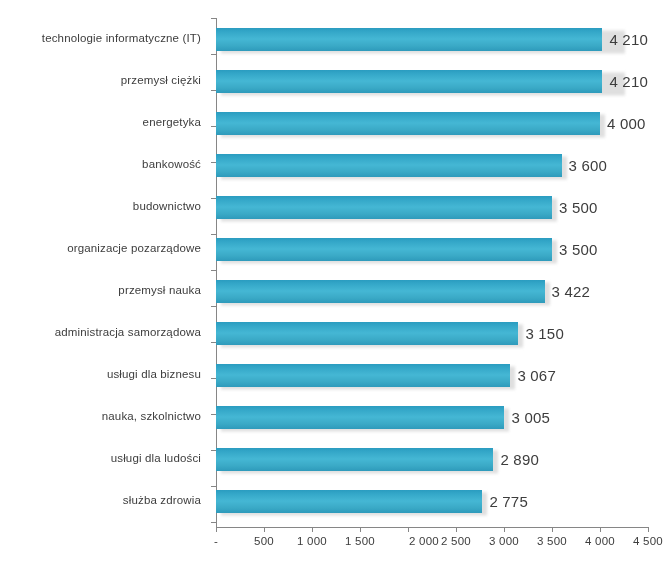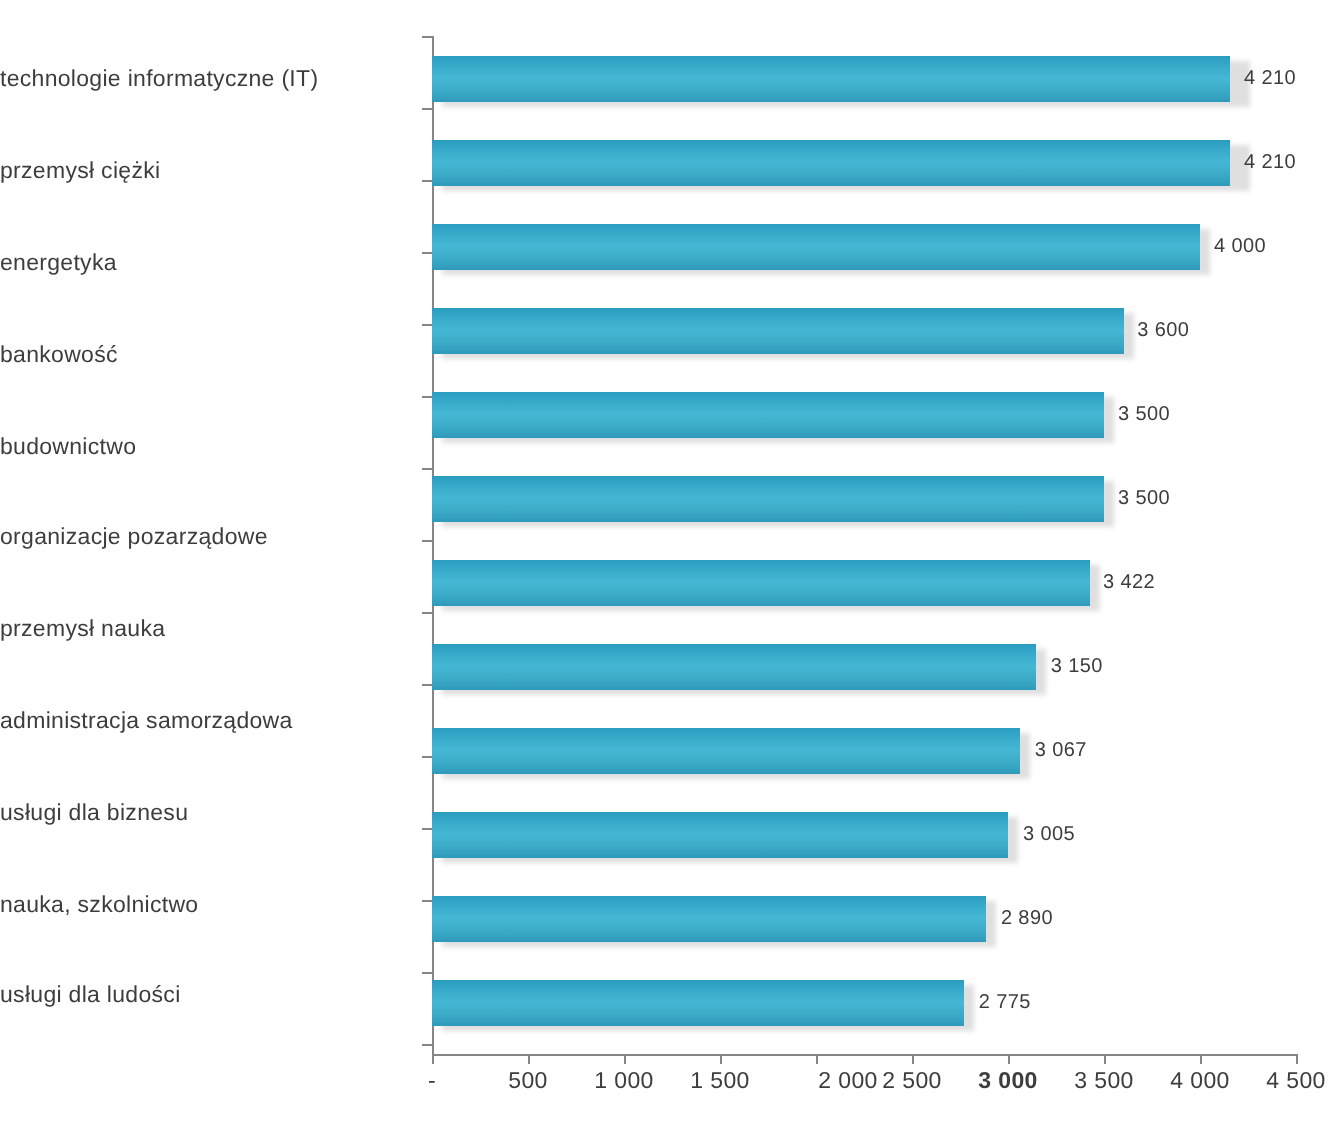--- a/index.html
+++ b/index.html
@@ -29,20 +29,21 @@
     top: 18px;
     width: 210px;
     height: 504px;
     display: flex;
     flex-direction: column;
   }
   .cat-row {
     flex: 1 1 0;
     display: flex;
     align-items: center;
+    justify-content: flex-end;
     padding-right: 9px;
     box-sizing: border-box;
   }
   .cat-label {
     font-size: 11.5px;
     color: #3d3d3d;
     line-height: 1.15;
     white-space: nowrap;
     letter-spacing: 0.15px;
   }
@@ -127,21 +128,21 @@
     background: linear-gradient(to bottom,
         #2a9cc0 0%,
         #35a8c9 18%,
         #45b7d4 48%,
         #3aa9c6 78%,
         #2e9abb 100%);
   }
   .bar-value {
     position: relative;
     z-index: 2;
-    font-size: 10px;
+    font-size: 15px;
     color: #3d3d3d;
     margin-left: 7px;
     white-space: nowrap;
     letter-spacing: 0.2px;
   }
 
   
   .val-labels {
     position: absolute;
     top: 535px;
@@ -189,20 +190,23 @@
         <span class="cat-label">administracja samorządowa</span>
       </div>
       <div class="cat-row">
         <span class="cat-label">usługi dla biznesu</span>
       </div>
       <div class="cat-row">
         <span class="cat-label">nauka, szkolnictwo</span>
       </div>
       <div class="cat-row">
         <span class="cat-label">usługi dla ludości</span>
+      </div>
+      <div class="cat-row">
+        <span class="cat-label">służba zdrowia</span>
       </div>
     </div>
 
   <div class="plot">
     <div class="bars">
         <div class="bar-row">
           <div class="bar-shadow" style="width: 404.16px;"></div>
           <div class="bar" title="technologie informatyczne (IT): 4 210" style="width: 404.16px;"></div>
           <span class="bar-value">4 210</span>
         </div>
@@ -282,21 +286,21 @@
   <div class="v-axis"></div>
   <div class="h-axis"></div>
 
   <div class="val-labels">
       <div class="val-label" style="left: 216px;">-</div>
       <div class="val-label" style="left: 264px;">500</div>
       <div class="val-label" style="left: 312px;">1 000</div>
       <div class="val-label" style="left: 360px;">1 500</div>
       <div class="val-label" style="left: 424px;">2 000</div>
       <div class="val-label" style="left: 456px;">2 500</div>
-      <div class="val-label" style="left: 504px; font-weight: bold;">3 000</div>
+      <div class="val-label" style="left: 504px;">3 000</div>
       <div class="val-label" style="left: 552px;">3 500</div>
       <div class="val-label" style="left: 600px;">4 000</div>
       <div class="val-label" style="left: 648px;">4 500</div>
     </div>
 
 <div class="val-tick" style="left: 216px;"></div>
     <div class="val-tick" style="left: 264px;"></div>
     <div class="val-tick" style="left: 312px;"></div>
     <div class="val-tick" style="left: 360px;"></div>
     <div class="val-tick" style="left: 408px;"></div>

